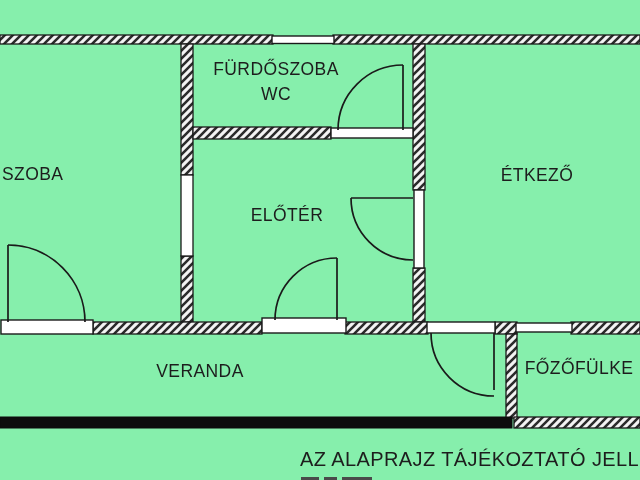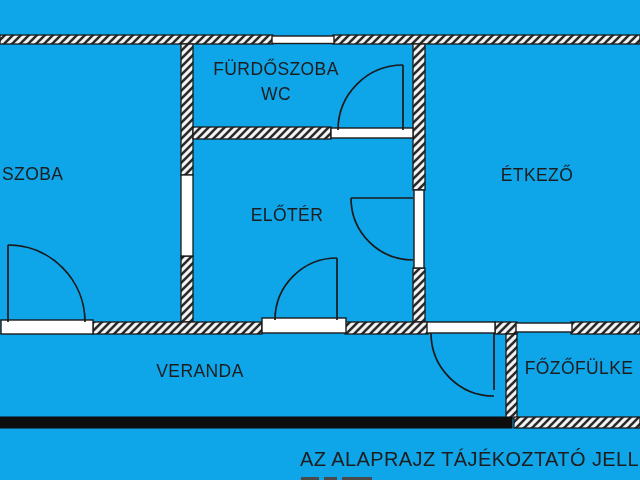--- a/index.html
+++ b/index.html
@@ -8,21 +8,21 @@
     background: #ffffff;
     width: 640px;
     height: 480px;
     overflow: hidden;
     font-family: "Liberation Sans", sans-serif;
   }
   #plan-wrap {
     position: relative;
     width: 640px;
     height: 480px;
-    background: #0ea5e9;
+    background: #86efac;
   }
   svg { display: block; }
   .room-label {
     font-family: "Liberation Sans", sans-serif;
     font-size: 17.5px;
     letter-spacing: 0.4px;
     fill: #1d1d1d;
   }
   .footer-label {
     font-family: "Liberation Sans", sans-serif;

